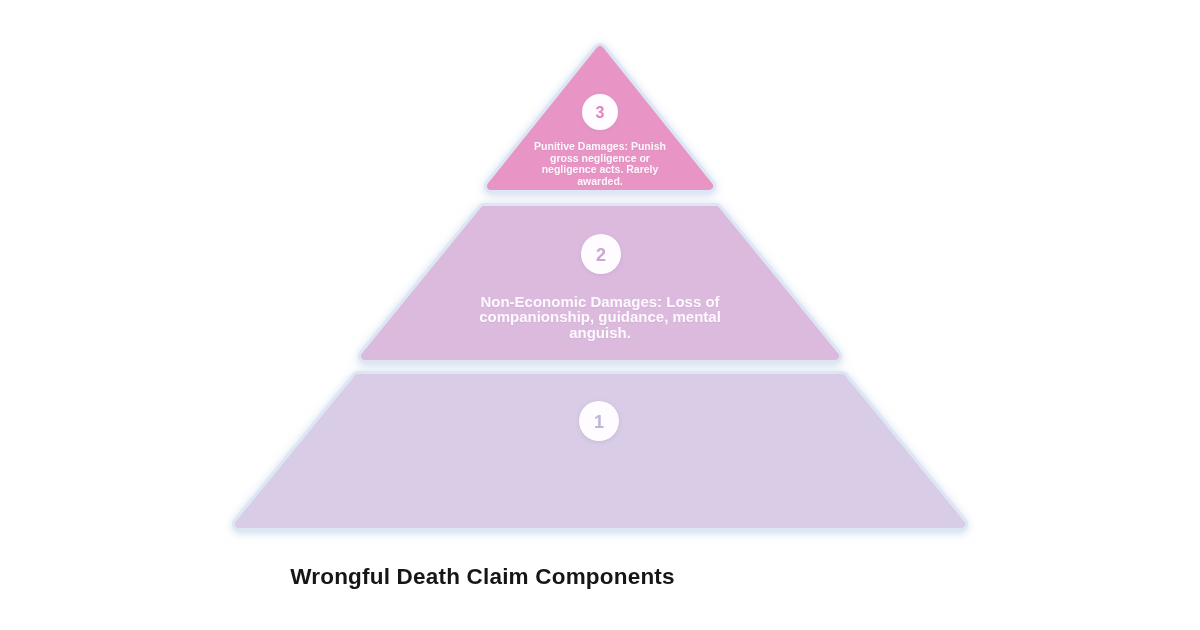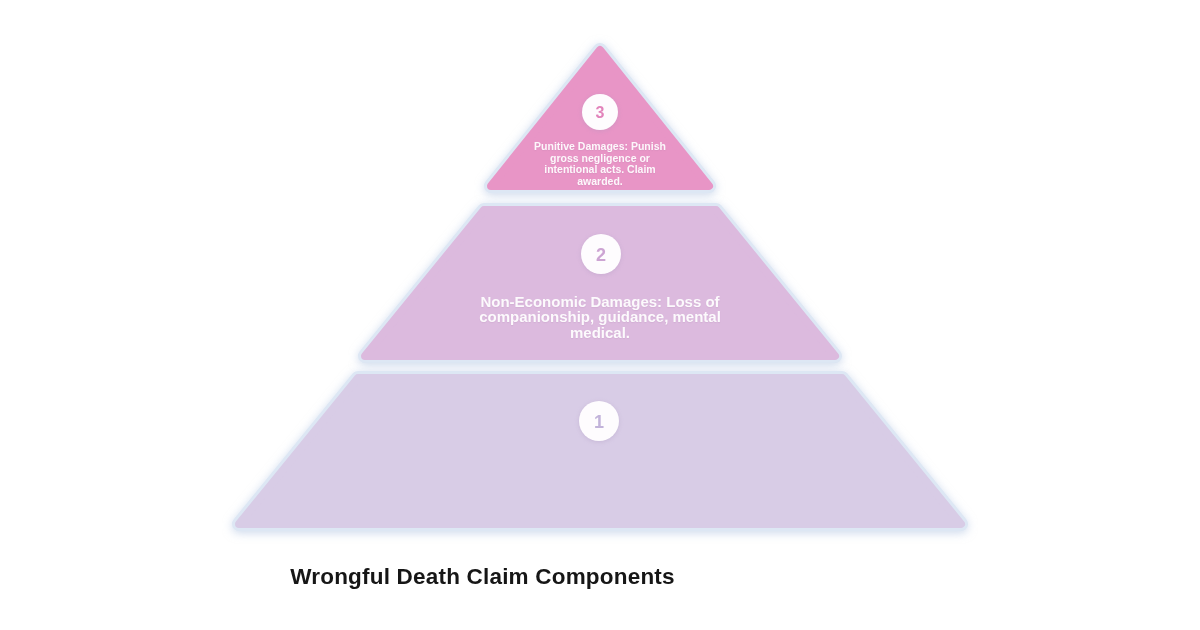--- a/index.html
+++ b/index.html
@@ -109,23 +109,23 @@
     <g class="tier-group">
       <polygon class="tier-outline" points="358,378 842,378 961,524 239,524" stroke="#dde7f4"></polygon>
       <polygon class="tier-shape" points="358,378 842,378 961,524 239,524" fill="#d8cce6" stroke="#d8cce6"></polygon>
       <circle class="tier-circle" cx="599" cy="421" r="20" fill="#fefcfe"></circle>
       <text class="tier-number num-1" x="599" y="421" dominant-baseline="central" dy="0.06em" fill="#c2b3da">1</text>
     </g>
   </svg>
 
   <div class="tier-label label-3">Punitive Damages: Punish
 gross negligence or
-intentional acts. Claim
+negligence acts. Rarely
 awarded.</div>
 
   <div class="tier-label label-2">Non-Economic Damages: Loss of
 companionship, guidance, mental
-medical.</div>
+anguish.</div>
 
 
   <h1 class="diagram-title">Wrongful Death Claim Components</h1>
 
 </div>
 
 </body></html>

